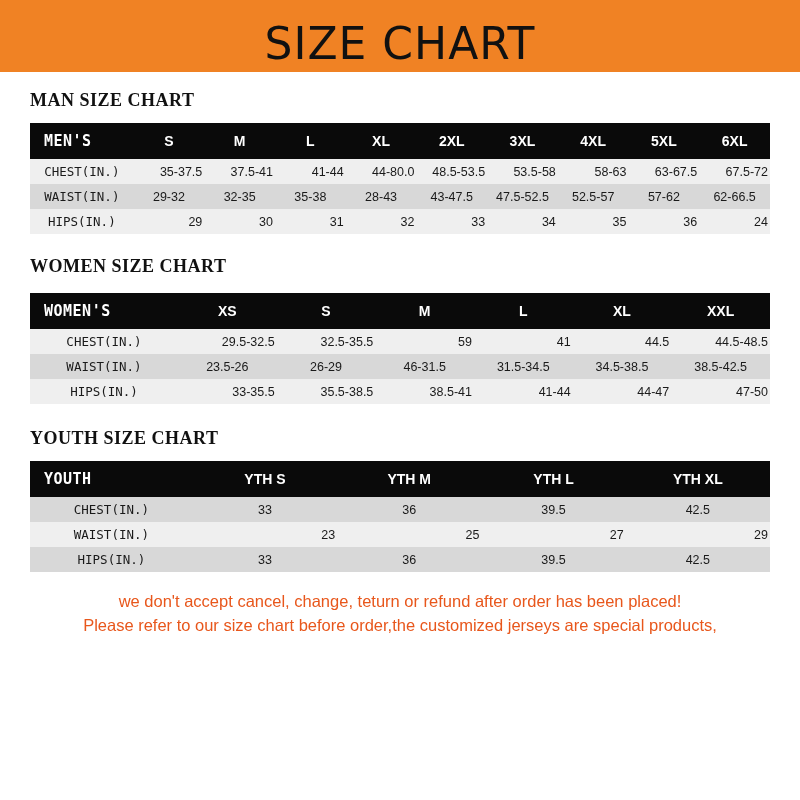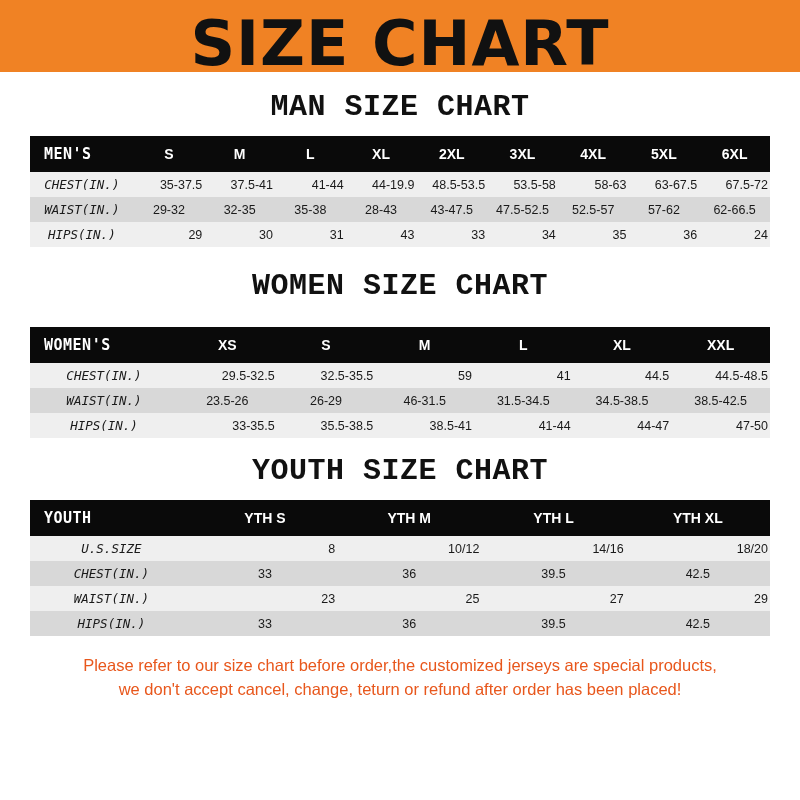--- a/index.html
+++ b/index.html
@@ -24,43 +24,42 @@
   .banner {
     position: relative;
     height: 72px;
     background: #f08224;
     display: flex;
     align-items: center;
     justify-content: center;
   }
   .banner-title {
     font-family: "DejaVu Sans", sans-serif;
-    font-weight: bold;
-    font-size: 62px;
+    font-weight: normal;
+    font-size: 44px;
     letter-spacing: 1px;
     color: #111111;
     text-align: center;
     line-height: 1;
     margin-top: 16px;
   }
   .content {
     padding: 0 30px;
     box-sizing: border-box;
   }
   .section-title {
-    text-align: center;
-    font-family: Liberation Mono, monospace;
+    font-family: Liberation Serif, serif;
     font-weight: bold;
-    font-size: 30px;
+    font-size: 18px;
     color: #111111;
     letter-spacing: 0.5px;
   }
   .t-man { margin: 18px 0 12px 0; }
-  .t-women { margin: 22px 0 24px 0; }
-  .t-youth { margin: 16px 0 12px 0; }
+  .t-women { margin: 22px 0 16px 0; }
+  .t-youth { margin: 24px 0 12px 0; }
 
   table.size-table {
     width: 100%;
     border-collapse: collapse;
     table-layout: fixed;
   }
   table.size-table th,
   table.size-table td {
     text-align: center;
     font-size: 12.5px;
@@ -79,21 +78,20 @@
     text-align: left;
     padding-left: 14px;
     font-family: "DejaVu Sans Mono", monospace;
     font-size: 15px;
     letter-spacing: 0.5px;
   }
   table.size-table tbody td.label-col {
     font-family: "DejaVu Sans Mono", monospace;
     font-size: 12.5px;
     text-align: center;
-    font-style: italic;
   }
   tr.row-light td { background: #efefef; text-align: right; }
   tr.row-dark td { background: #d8d8d8; }
 
   
   table.men-table col.c0 { width: 14%; }
   table.women-table col.c0 { width: 20%; }
   table.youth-table col.c0 { width: 22%; }
 
   .footer-note {
@@ -144,21 +142,21 @@
           <th>5XL</th>
           <th>6XL</th>
         </tr>
       </thead>
       <tbody>
         <tr class="row-light">
           <td class="label-col">CHEST(IN.)</td>
           <td>35-37.5</td>
           <td>37.5-41</td>
           <td>41-44</td>
-          <td>44-19.9</td>
+          <td>44-80.0</td>
           <td>48.5-53.5</td>
           <td>53.5-58</td>
           <td>58-63</td>
           <td>63-67.5</td>
           <td>67.5-72</td>
         </tr>
         <tr class="row-dark">
           <td class="label-col">WAIST(IN.)</td>
           <td>29-32</td>
           <td>32-35</td>
@@ -168,21 +166,21 @@
           <td>47.5-52.5</td>
           <td>52.5-57</td>
           <td>57-62</td>
           <td>62-66.5</td>
         </tr>
         <tr class="row-light">
           <td class="label-col">HIPS(IN.)</td>
           <td>29</td>
           <td>30</td>
           <td>31</td>
-          <td>43</td>
+          <td>32</td>
           <td>33</td>
           <td>34</td>
           <td>35</td>
           <td>36</td>
           <td>24</td>
         </tr>
       </tbody>
     </table>
 
     <div class="section-title t-women">WOMEN SIZE CHART</div>
@@ -250,27 +248,20 @@
       <thead>
         <tr>
           <th class="label-col">YOUTH</th>
           <th>YTH S</th>
           <th>YTH M</th>
           <th>YTH L</th>
           <th>YTH XL</th>
         </tr>
       </thead>
       <tbody>
-        <tr class="row-light">
-          <td class="label-col">U.S.SIZE</td>
-          <td>8</td>
-          <td>10/12</td>
-          <td>14/16</td>
-          <td>18/20</td>
-        </tr>
         <tr class="row-dark">
           <td class="label-col">CHEST(IN.)</td>
           <td>33</td>
           <td>36</td>
           <td>39.5</td>
           <td>42.5</td>
         </tr>
         <tr class="row-light">
           <td class="label-col">WAIST(IN.)</td>
           <td>23</td>
@@ -282,18 +273,18 @@
           <td class="label-col">HIPS(IN.)</td>
           <td>33</td>
           <td>36</td>
           <td>39.5</td>
           <td>42.5</td>
         </tr>
       </tbody>
     </table>
 
     <div class="footer-note">
+      <div>we don't accept cancel, change, teturn or refund after order has been placed!</div>
       <div>Please refer to our size chart before order,the customized jerseys are special products,</div>
-      <div>we don't accept cancel, change, teturn or refund after order has been placed!</div>
     </div>
 
   </div>
 </div>
 
 </body></html>

